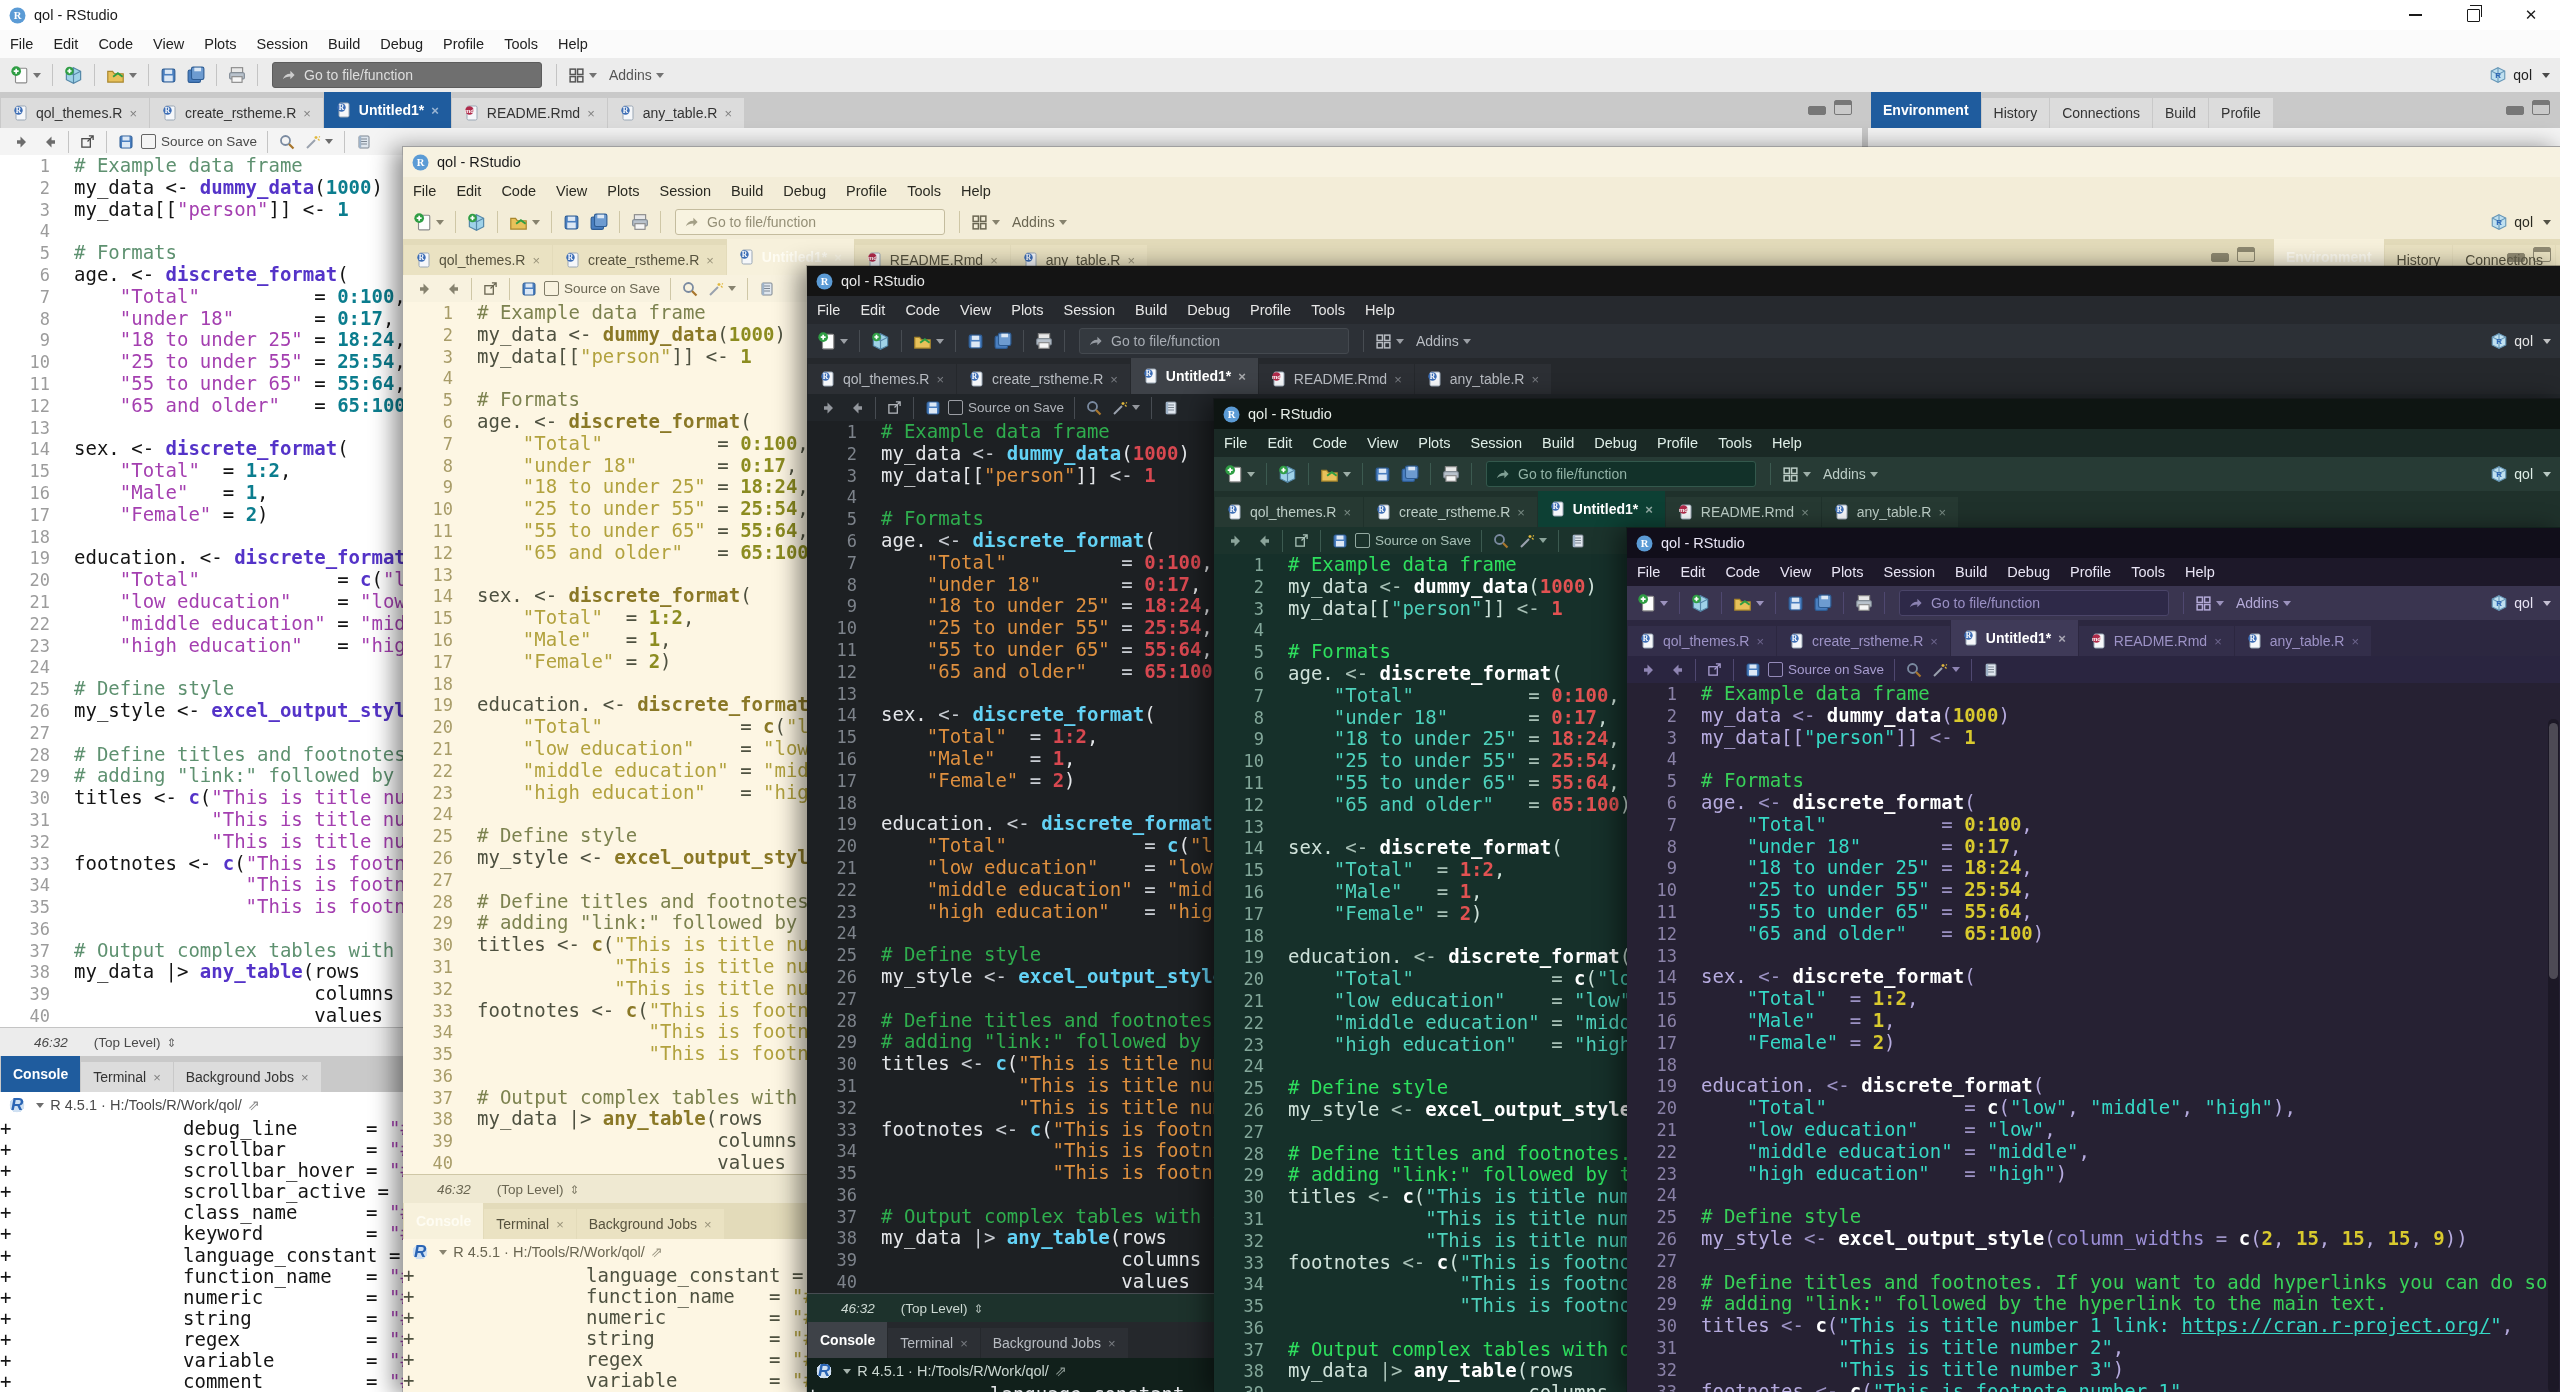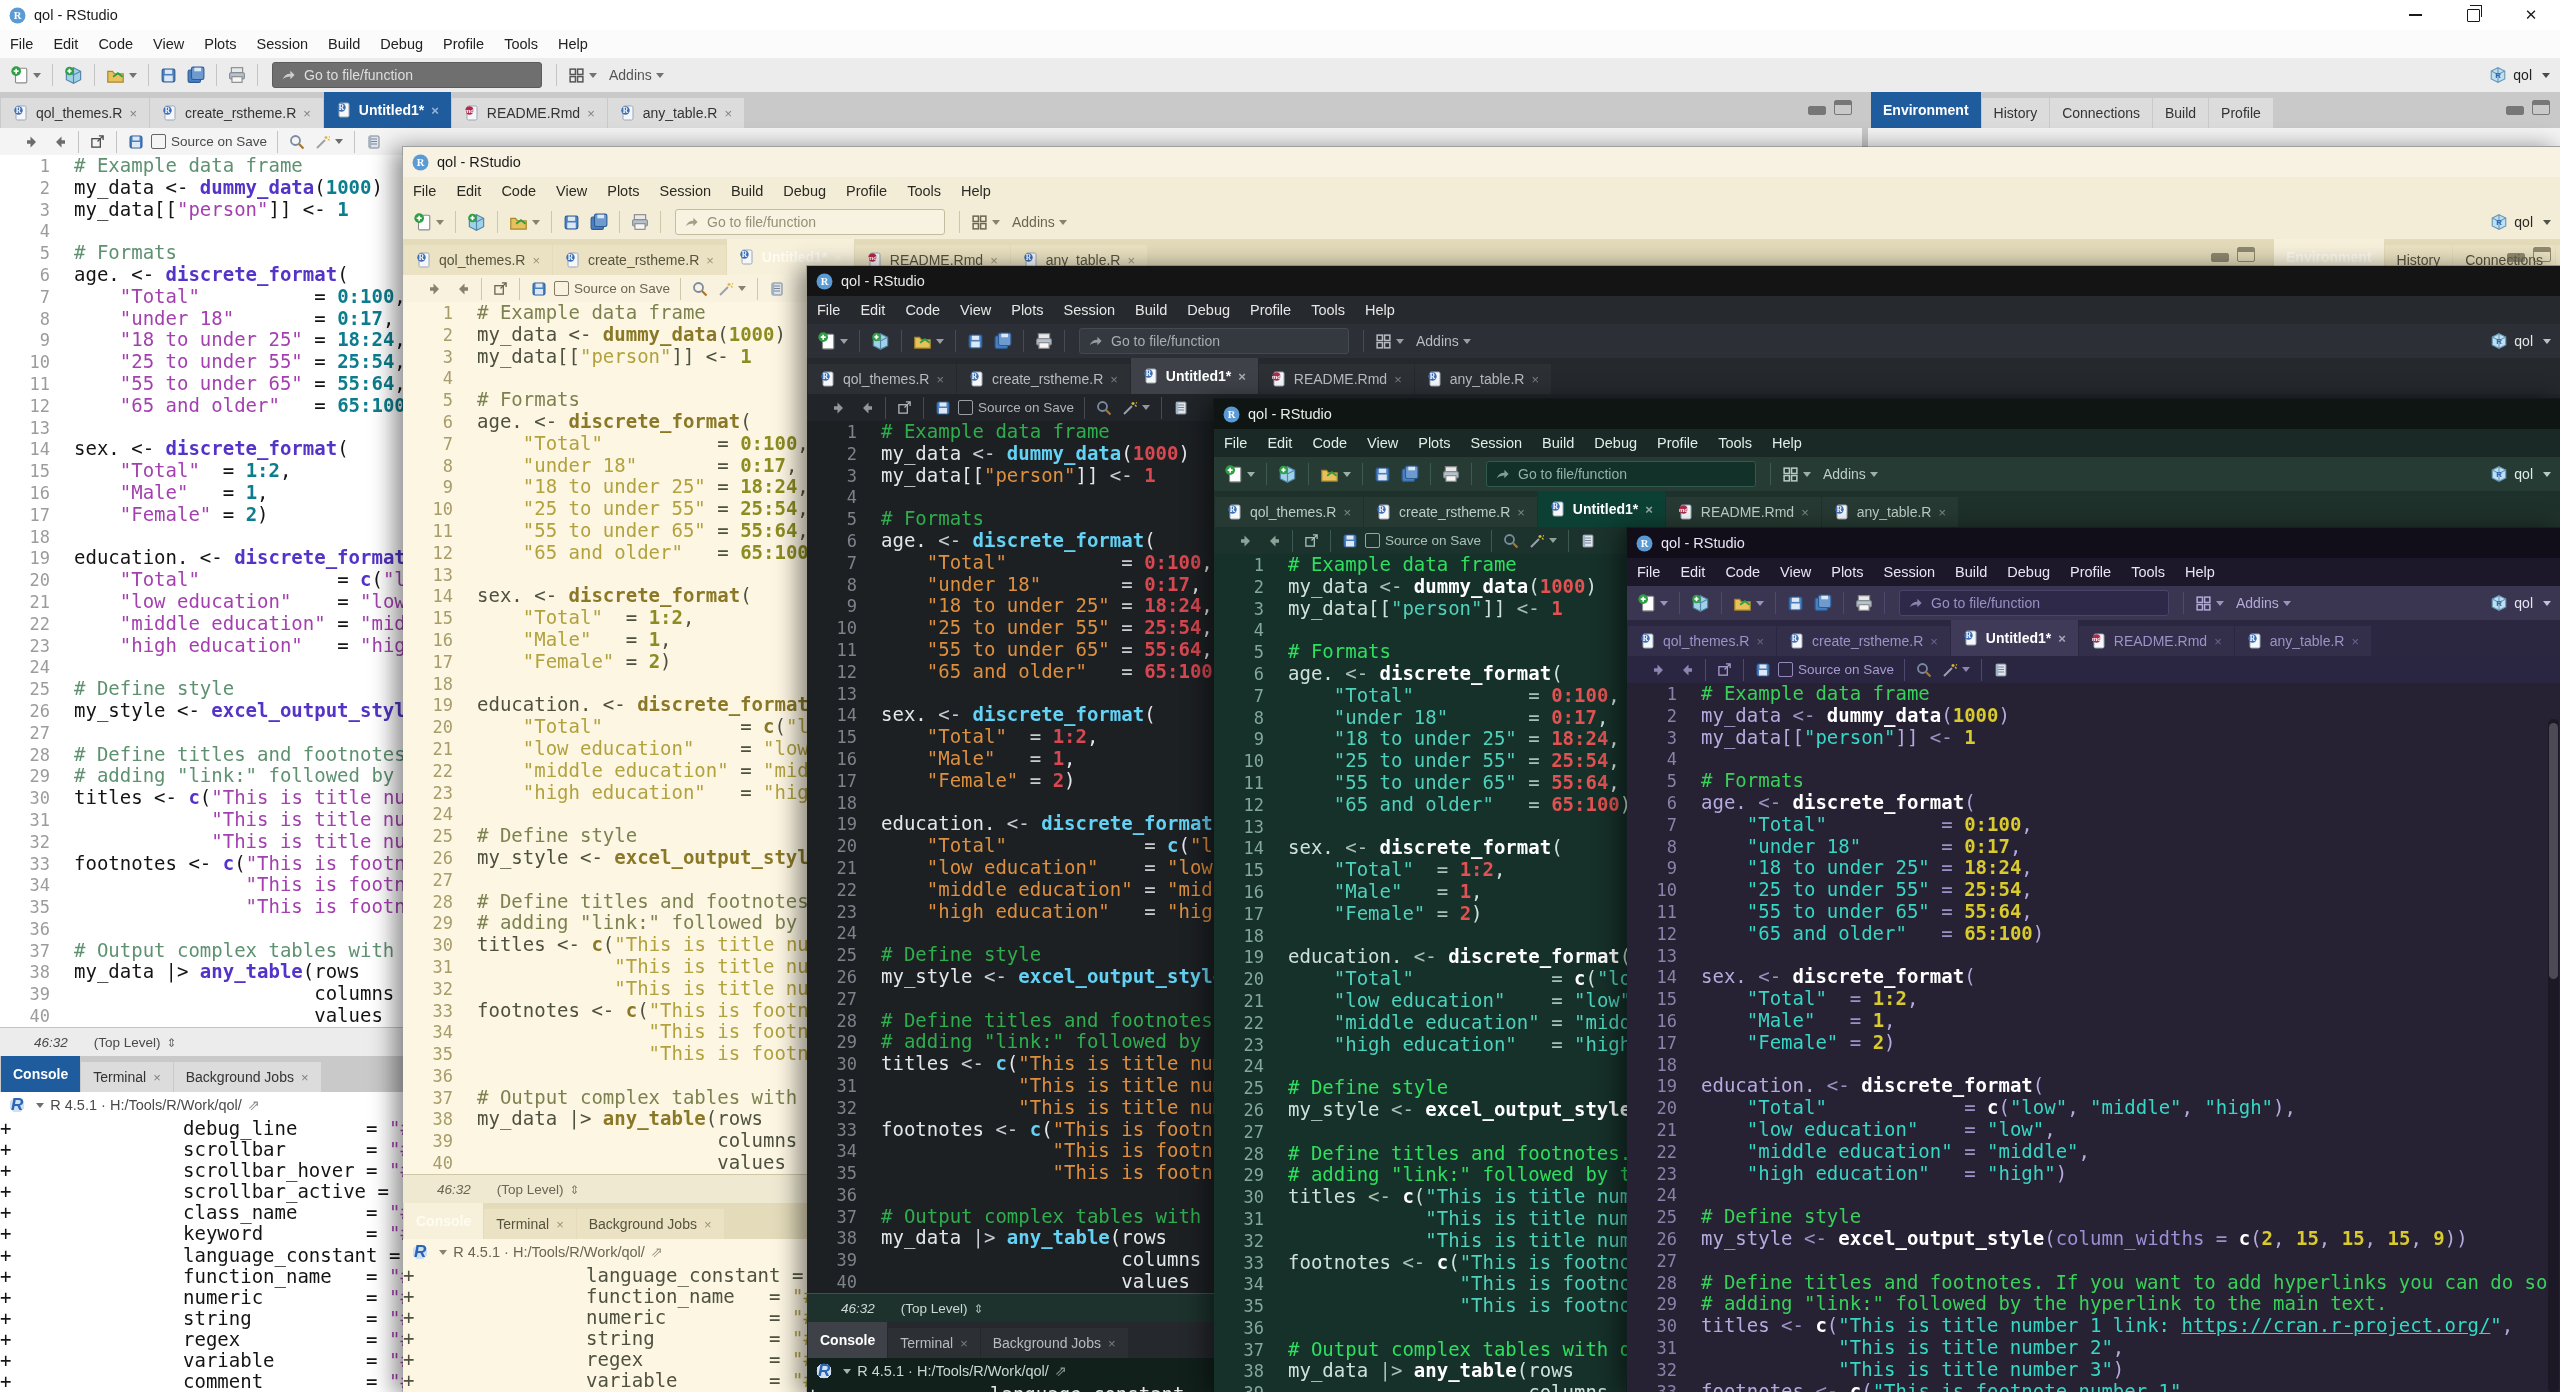--- a/index.html
+++ b/index.html
@@ -42,21 +42,21 @@
   .pane-ic{width:16px;height:13px;border:1.5px solid var(--icon-fg);opacity:.7;border-radius:2px;position:relative;}
   .pane-ic.min{height:7px;margin-top:6px;background:var(--icon-fg);}
   .pane-ic.max:before{content:"";position:absolute;left:0;right:0;top:0;height:4px;background:var(--icon-fg);}
   .env-area{flex:1;display:flex;align-items:flex-end;height:100%;margin-left:8px;overflow:hidden;position:relative;}
 
   .body-row{flex:1;display:flex;min-height:0;}
   .editor-col{display:flex;flex-direction:column;min-width:0;flex:none;position:relative;}
   .env-col{flex:1;display:flex;flex-direction:column;border-left:6px solid var(--tabbar-bg);background:var(--console-bg);min-width:0;}
   .env-toolstrip{height:26px;background:var(--srcbar-bg);border-bottom:1px solid var(--sep);}
 
-  .srcbar{height:27px;flex:none;display:flex;align-items:center;background:var(--srcbar-bg);color:var(--srcbar-fg);font-size:13.5px;gap:0;padding-left:20px;}
+  .srcbar{height:27px;flex:none;display:flex;align-items:center;background:var(--srcbar-bg);color:var(--srcbar-fg);font-size:13.5px;gap:0;padding-left:10px;}
   .srcbar .cb{width:13px;height:13px;border:1.5px solid var(--srcbar-fg);border-radius:2px;background:transparent;margin:0 5px 0 2px;opacity:.85;}
   .srcbar .lbl{margin-right:4px;}
 
   .code-area{height:872px;flex:none;overflow:hidden;background:var(--editor-bg);font-family:"DejaVu Sans Mono","Liberation Mono",monospace;font-size:19px;}
   .code-line{height:21.8px;line-height:21.8px;white-space:pre;}
   .gutter{display:inline-block;width:50px;text-align:right;padding-right:24px;color:var(--gutter-fg);font-size:17px;}
   .tc{color:var(--tok-c);} .tv{color:var(--tok-v);} .to{color:var(--tok-o);}
   .tf{color:var(--tok-f);font-weight:bold;} .ts{color:var(--tok-s);}
   .tn{color:var(--tok-n);font-weight:bold;} .tp{color:var(--tok-v);}
   .tk{color:var(--tok-k);} .tu{color:var(--tok-u);text-decoration:underline;}

